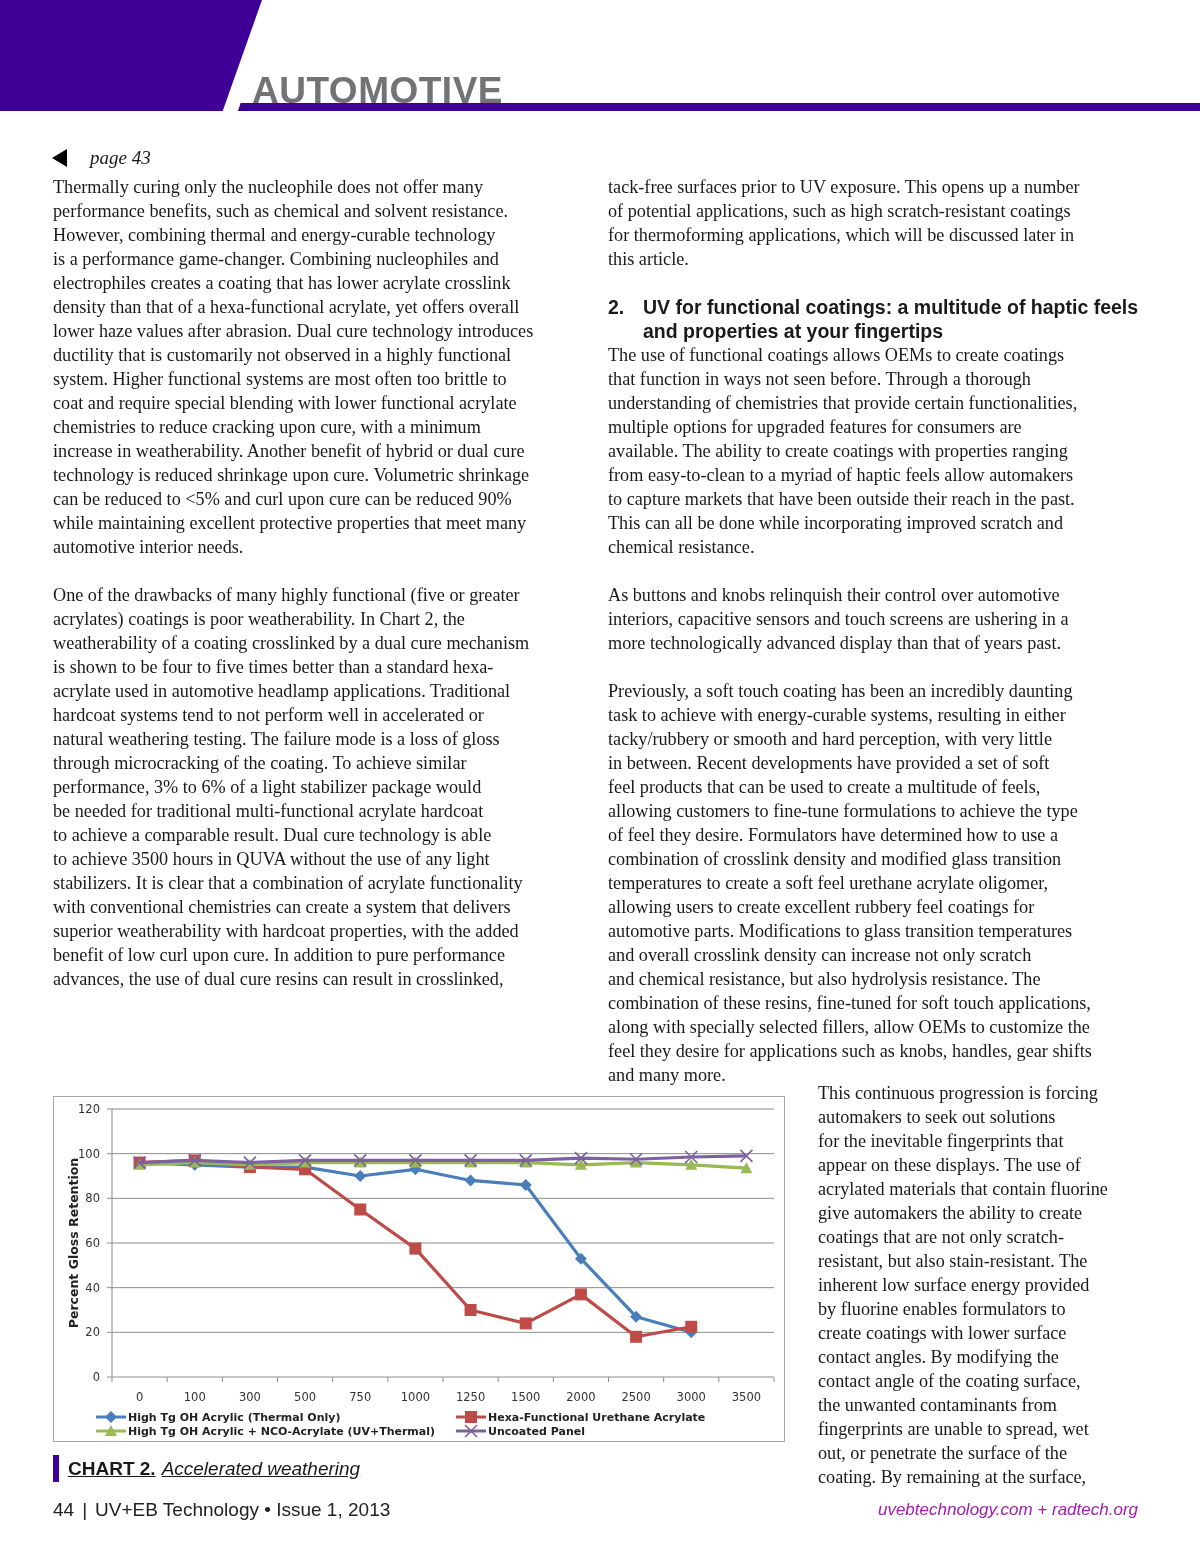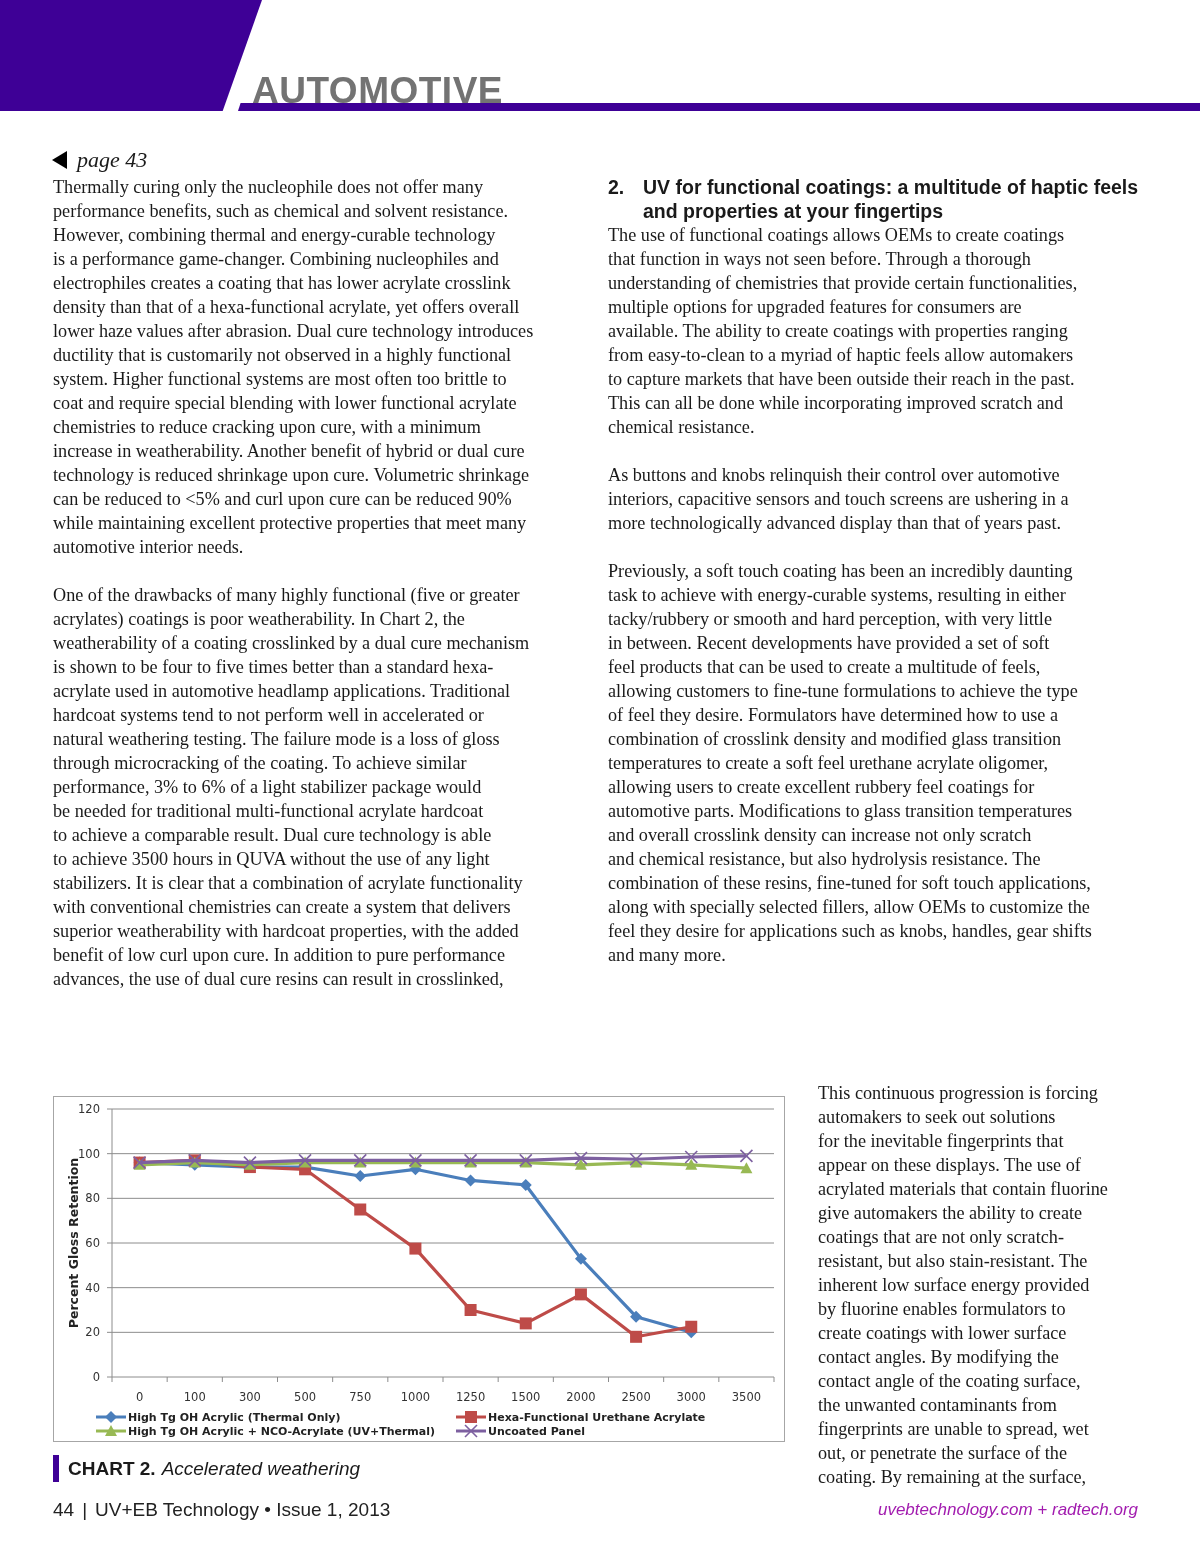--- a/index.html
+++ b/index.html
@@ -1,31 +1,31 @@
 <!DOCTYPE html>
 <html><head>
 <meta charset="utf-8">
 <style>
   html, body { margin: 0; padding: 0; background: #ffffff; }
   body { width: 1200px; height: 1558px; position: relative; overflow: hidden; font-family: "Liberation Serif", serif; color: #1a1a1a; }
   .banner { position: absolute; left: 0; top: 0; width: 262px; height: 111px; background: #3e0096; clip-path: polygon(0 0, 100% 0, 85% 100%, 0 100%); }
   .banner-line { position: absolute; left: 238px; top: 103px; width: 962px; height: 8px; background: #3e0096; transform: skewX(-18deg); transform-origin: left bottom; }
   .section-title { position: absolute; left: 252px; top: 44px; font-family: "Liberation Sans", sans-serif; font-weight: bold; font-size: 37px; letter-spacing: 0.5px; color: #737373; line-height: 1; margin-top: 28px; }
-  .continued { position: absolute; left: 52px; top: 147px; font-style: italic; font-size: 22px; display: flex; align-items: center; gap: 10px; }
+  .continued { position: absolute; left: 52px; top: 147px; font-style: italic; font-size: 19px; display: flex; align-items: center; gap: 23px; }
   .tri { width: 0; height: 0; border-top: 9px solid transparent; border-bottom: 9px solid transparent; border-right: 15px solid #000; display: inline-block; }
   .col { position: absolute; font-size: 18.2px; line-height: 24px; }
   .col p { margin: 0 0 24px 0; white-space: pre-line; }
   .col-left { left: 53px; top: 175px; width: 530px; }
   .col-right { left: 608px; top: 175px; width: 545px; }
   .col-wrap { left: 818px; top: 1081px; width: 340px; }
   h3 { font-family: "Liberation Sans", sans-serif; font-weight: bold; font-size: 19.5px; line-height: 24px; margin: 0; display: flex; }
   h3 .num { width: 35px; flex: none; }
   .chart-box { position: absolute; left: 53px; top: 1096px; width: 732px; height: 346px; border: 1px solid #a6a6a6; box-sizing: border-box; background: #fff; }
   .chart-box svg { position: absolute; left: 0; top: 0; }
-  .caption { position: absolute; left: 53px; top: 1455px; display: flex; align-items: center; font-family: "Liberation Sans", sans-serif; font-size: 19px; }
+  .caption { position: absolute; left: 53px; top: 1455px; display: flex; align-items: center; font-family: "Liberation Sans", sans-serif; font-size: 19px; text-decoration: underline; }
   .caption .bar { width: 6px; height: 27px; background: #3e0096; margin-right: 9px; }
   .caption b { margin-right: 6px; }
   .footer-left { position: absolute; left: 53px; top: 1499px; font-family: "Liberation Sans", sans-serif; font-size: 19px; color: #222; }
   .footer-right { position: absolute; right: 62px; top: 1500px; font-family: "Liberation Sans", sans-serif; font-style: italic; font-size: 17px; color: #a21caf; }
   .sep { margin: 0 8px; }
 </style>
 </head>
 <body>
 
 <div class="banner"></div>
@@ -67,20 +67,24 @@
 to achieve a comparable result. Dual cure technology is able
 to achieve 3500 hours in QUVA without the use of any light
 stabilizers. It is clear that a combination of acrylate functionality
 with conventional chemistries can create a system that delivers
 superior weatherability with hardcoat properties, with the added
 benefit of low curl upon cure. In addition to pure performance
 advances, the use of dual cure resins can result in crosslinked,</p>
 </div>
 
 <div class="col col-right">
+  <p>tack-free surfaces prior to UV exposure. This opens up a number
+of potential applications, such as high scratch-resistant coatings
+for thermoforming applications, which will be discussed later in
+this article.</p>
   <h3>
     <span class="num">2.</span>
     <span>UV for functional coatings: a multitude of haptic feels and properties at your fingertips</span>
   </h3>
   <p>The use of functional coatings allows OEMs to create coatings
 that function in ways not seen before. Through a thorough
 understanding of chemistries that provide certain functionalities,
 multiple options for upgraded features for consumers are
 available. The ability to create coatings with properties ranging
 from easy-to-clean to a myriad of haptic feels allow automakers

